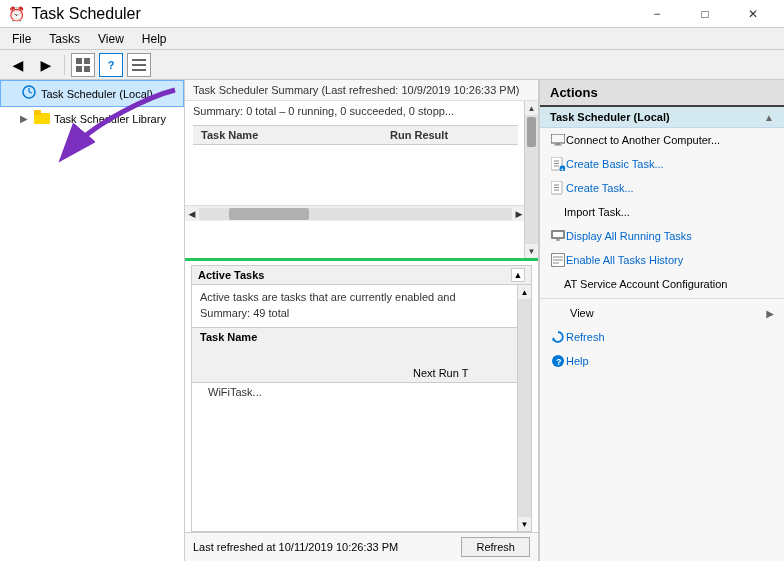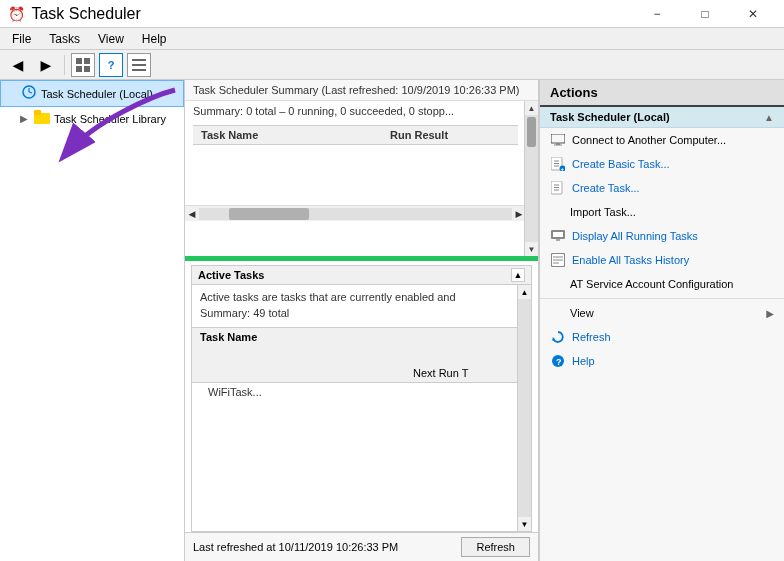--- a/index.html
+++ b/index.html
@@ -137,21 +137,21 @@
 
     .summary-header {
       background: #f7f7f7;
       border-bottom: 1px solid #ddd;
       padding: 4px 8px;
       font-size: 11px;
       color: #333;
     }
 
     .summary-section {
-      border-bottom: 5px solid #22c55e;
+      border-bottom: 3px solid #22c55e;
       flex-shrink: 0;
       display: flex;
       flex-direction: column;
       position: relative;
       overflow: hidden;
     }
 
     .summary-content {
       padding: 4px 8px;
       font-size: 11px;
@@ -332,21 +332,20 @@
     }
     .actions-section-arrow {
       font-size: 10px;
       color: #666;
     }
     .action-item {
       display: flex;
       align-items: center;
       padding: 4px 10px;
       cursor: pointer;
-      gap: 6px;
       font-size: 11px;
       color: #0066cc;
       text-decoration: none;
       border-bottom: none;
     }
     .action-item .icon {
       width: 16px;
       height: 16px;
       flex-shrink: 0;
       display: flex;

